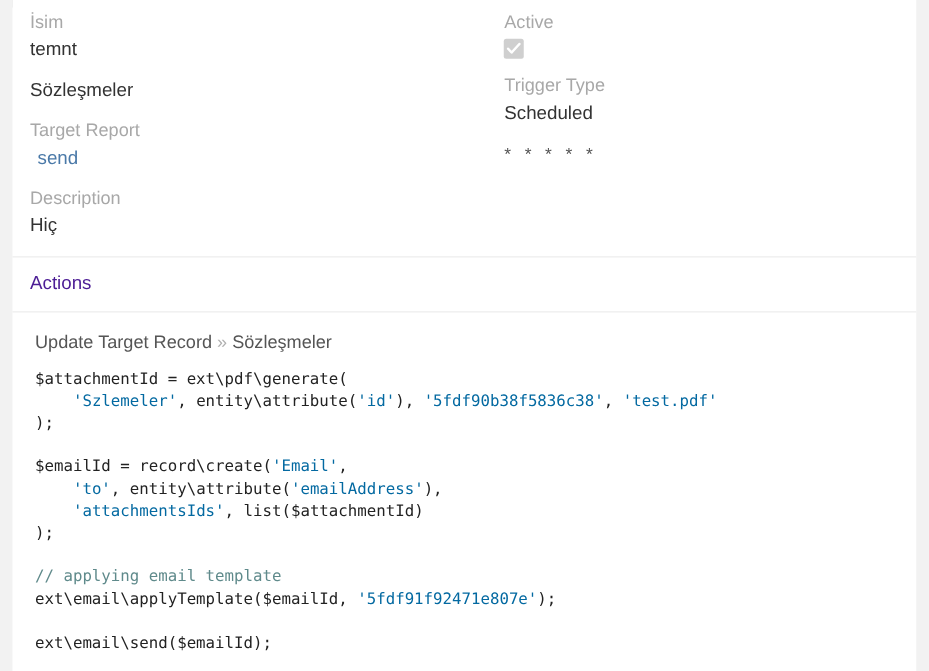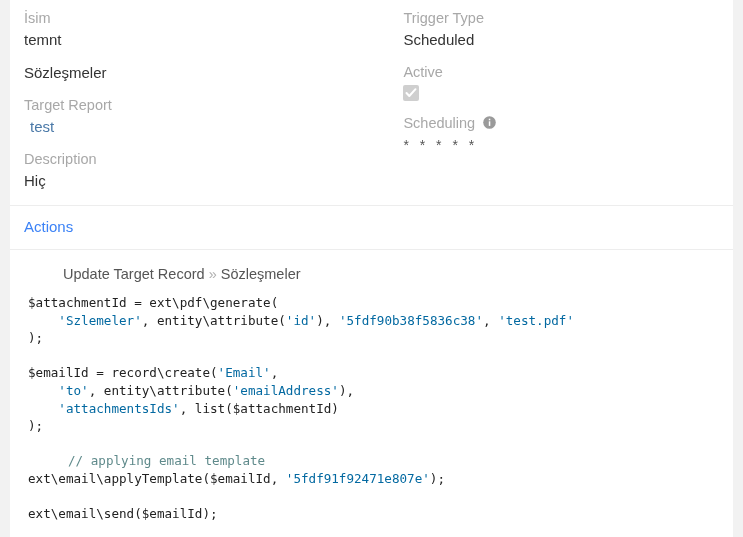--- a/index.html
+++ b/index.html
@@ -106,47 +106,46 @@
   
   .divider {
     height: 1px;
     background: #ededed;
     width: 100%;
   }
 
   .actions-header {
     padding: 12px 0 14px 14px;
     font-size: 15px;
-    color: #3b82f6;
+    color: #4c1d95;
   }
 
   
   .action-body {
     padding: 14px 0 0 18px;
   }
   .action-title {
     font-size: 14.5px;
     color: #555555;
     line-height: 20px;
     margin-bottom: 10px;
-    margin-left: 35px;
   }
   .action-title .sep { color: #b0b0b0; }
   .action-title .target { color: #555555; }
 
   pre.code {
     margin: 0;
     font-family: "DejaVu Sans Mono", "Liberation Mono", monospace;
     font-size: 12.6px;
     line-height: 17.6px;
     color: #222222;
     white-space: pre;
   }
   .tok-str { color: #0369a1; }
-  .tok-com { color: #5f8a8b; margin-left: 40px; }
+  .tok-com { color: #5f8a8b; }
 </style>
 </head>
 <body>
 
 <div id="app">
 
   <div class="top-buttons">
     <div class="top-btn b1"></div>
     <div class="top-btn b2"></div>
   </div>
@@ -161,57 +160,47 @@
           <div class="field-label">İsim</div>
           <div class="field-value">temnt</div>
         </div>
 
         <div class="field">
           <div class="field-value">Sözleşmeler</div>
         </div>
 
         <div class="field">
           <div class="field-label">Target Report</div>
-          <div class="field-value link">test</div>
+          <div class="field-value link">send</div>
         </div>
 
         <div class="field">
           <div class="field-label">Description</div>
           <div class="field-value">Hiç</div>
         </div>
 
       </div>
 
       <div class="col col-right">
-
-        <div class="field">
-          <div class="field-label">Trigger Type</div>
-          <div class="field-value">Scheduled</div>
-        </div>
 
         <div class="field">
           <div class="field-label">Active</div>
           <div class="checkbox">
             <svg width="12" height="12" viewBox="0 0 12 12">
               <path d="M1.5 6 L4.3 9 L10.5 2.2" stroke="#ffffff" stroke-width="2" fill="none" stroke-linecap="round" stroke-linejoin="round"></path>
             </svg>
           </div>
         </div>
 
         <div class="field">
-          <div class="field-label">
-            <span>Scheduling</span>
-            <span class="info-icon">
-              <svg width="13" height="13" viewBox="0 0 13 13">
-                <circle cx="6.5" cy="6.5" r="6.3" fill="#9a9a9a"></circle>
-                <rect x="5.8" y="5.3" width="1.5" height="4.6" fill="#ffffff"></rect>
-                <rect x="5.8" y="2.7" width="1.5" height="1.6" fill="#ffffff"></rect>
-              </svg>
-            </span>
-          </div>
+          <div class="field-label">Trigger Type</div>
+          <div class="field-value">Scheduled</div>
+        </div>
+
+        <div class="field">
           <div class="field-value cron">* * * * *</div>
         </div>
 
       </div>
     </div>
 
     <div class="divider"></div>
 
     <div class="actions-header">Actions</div>
 

